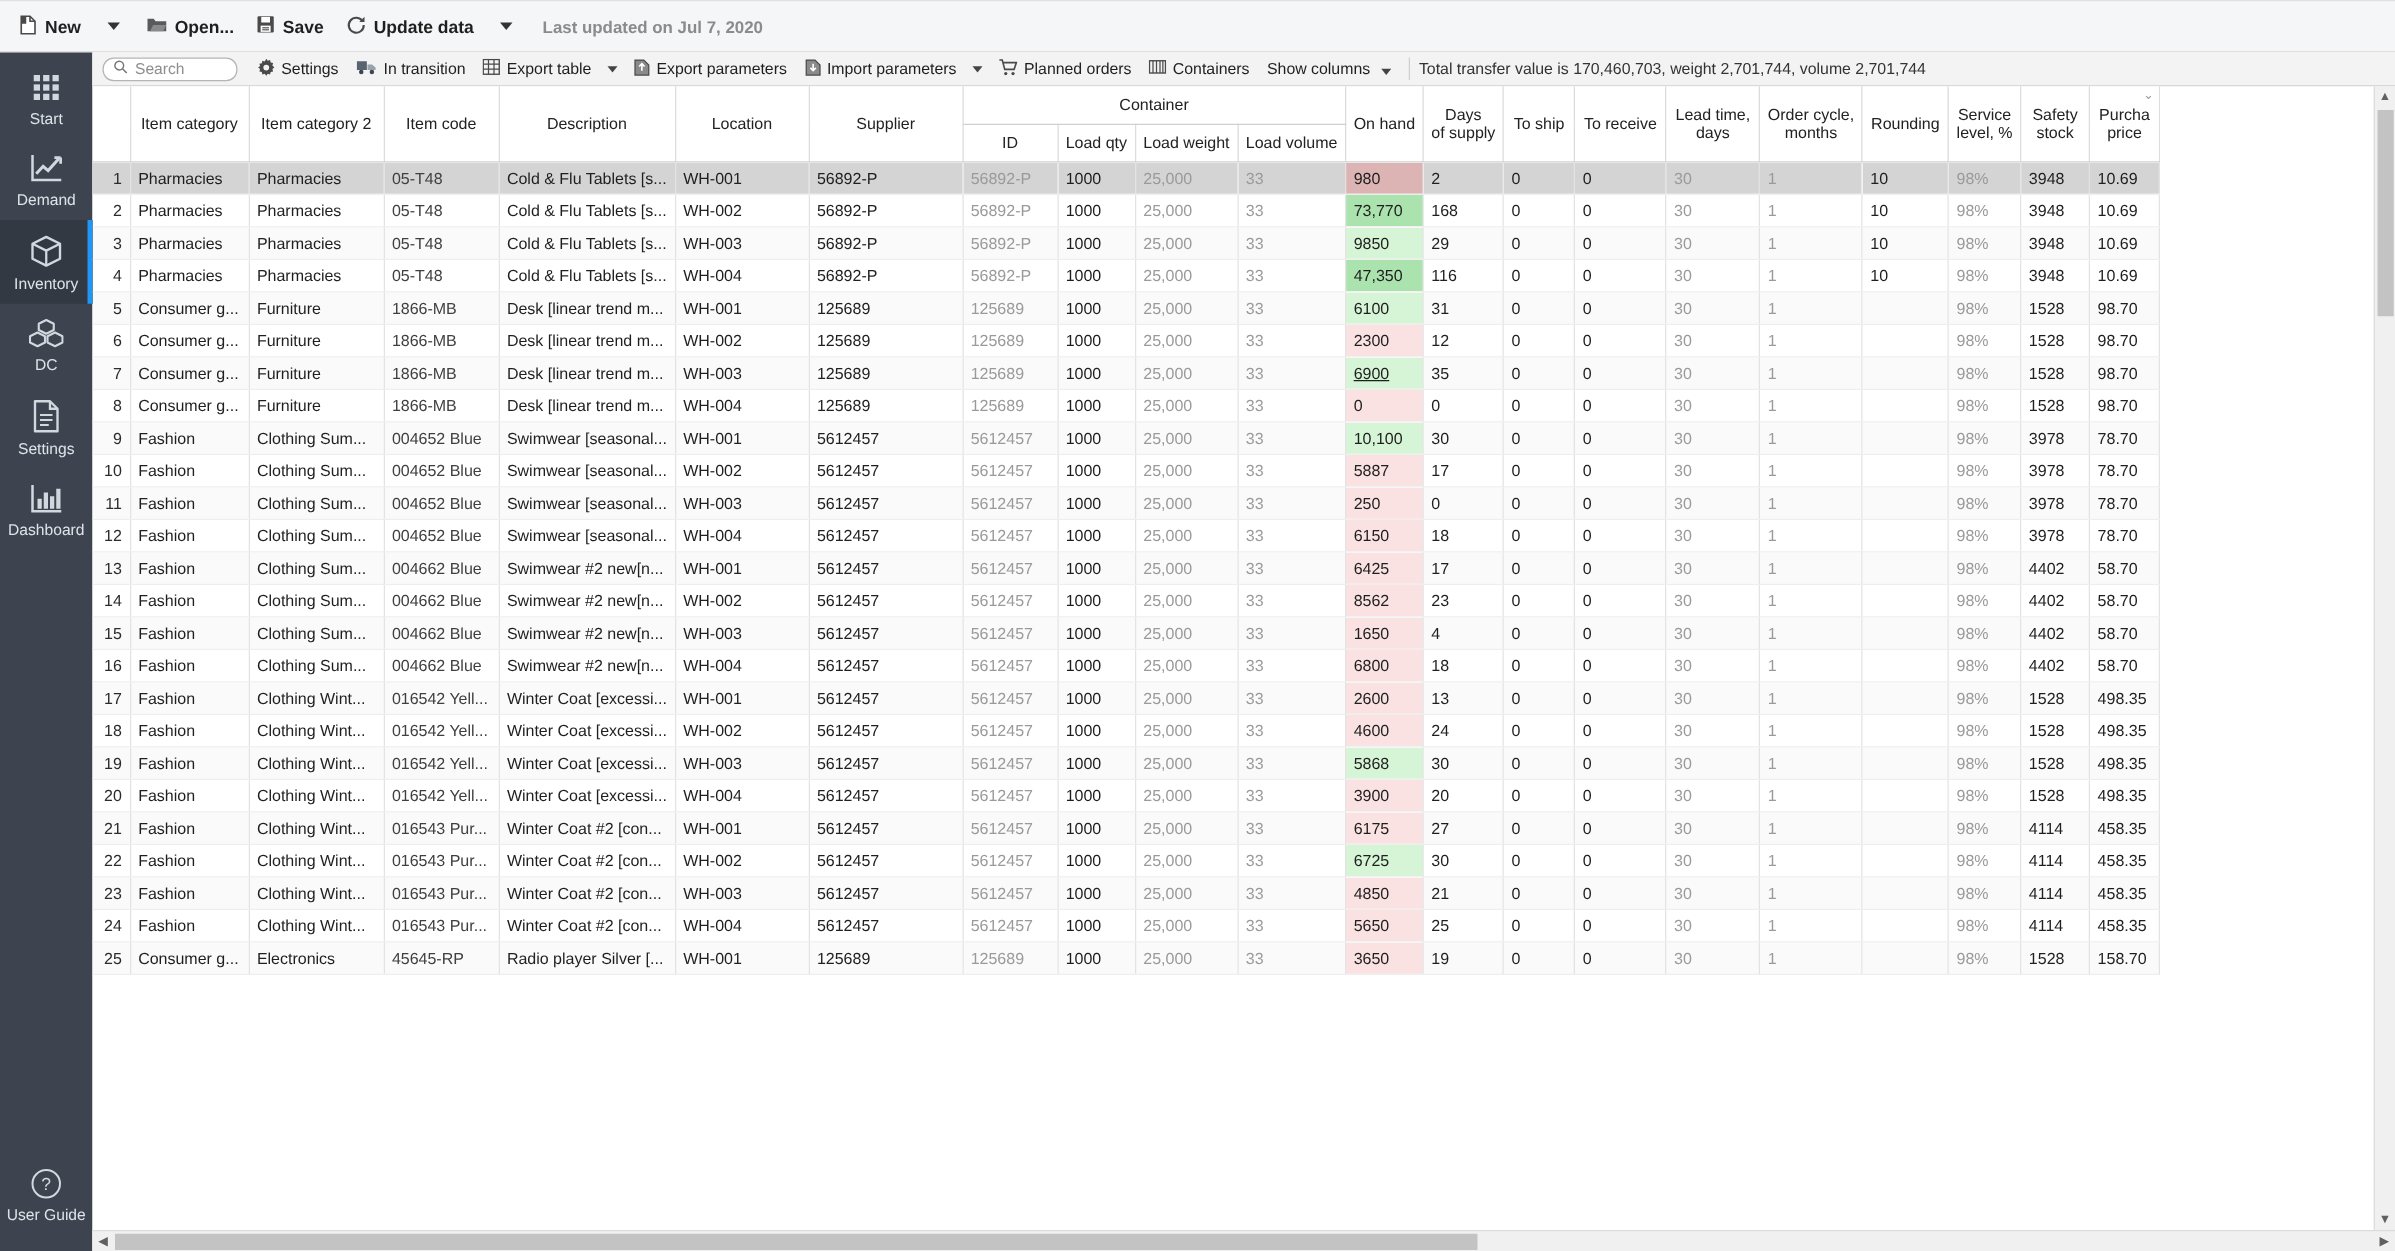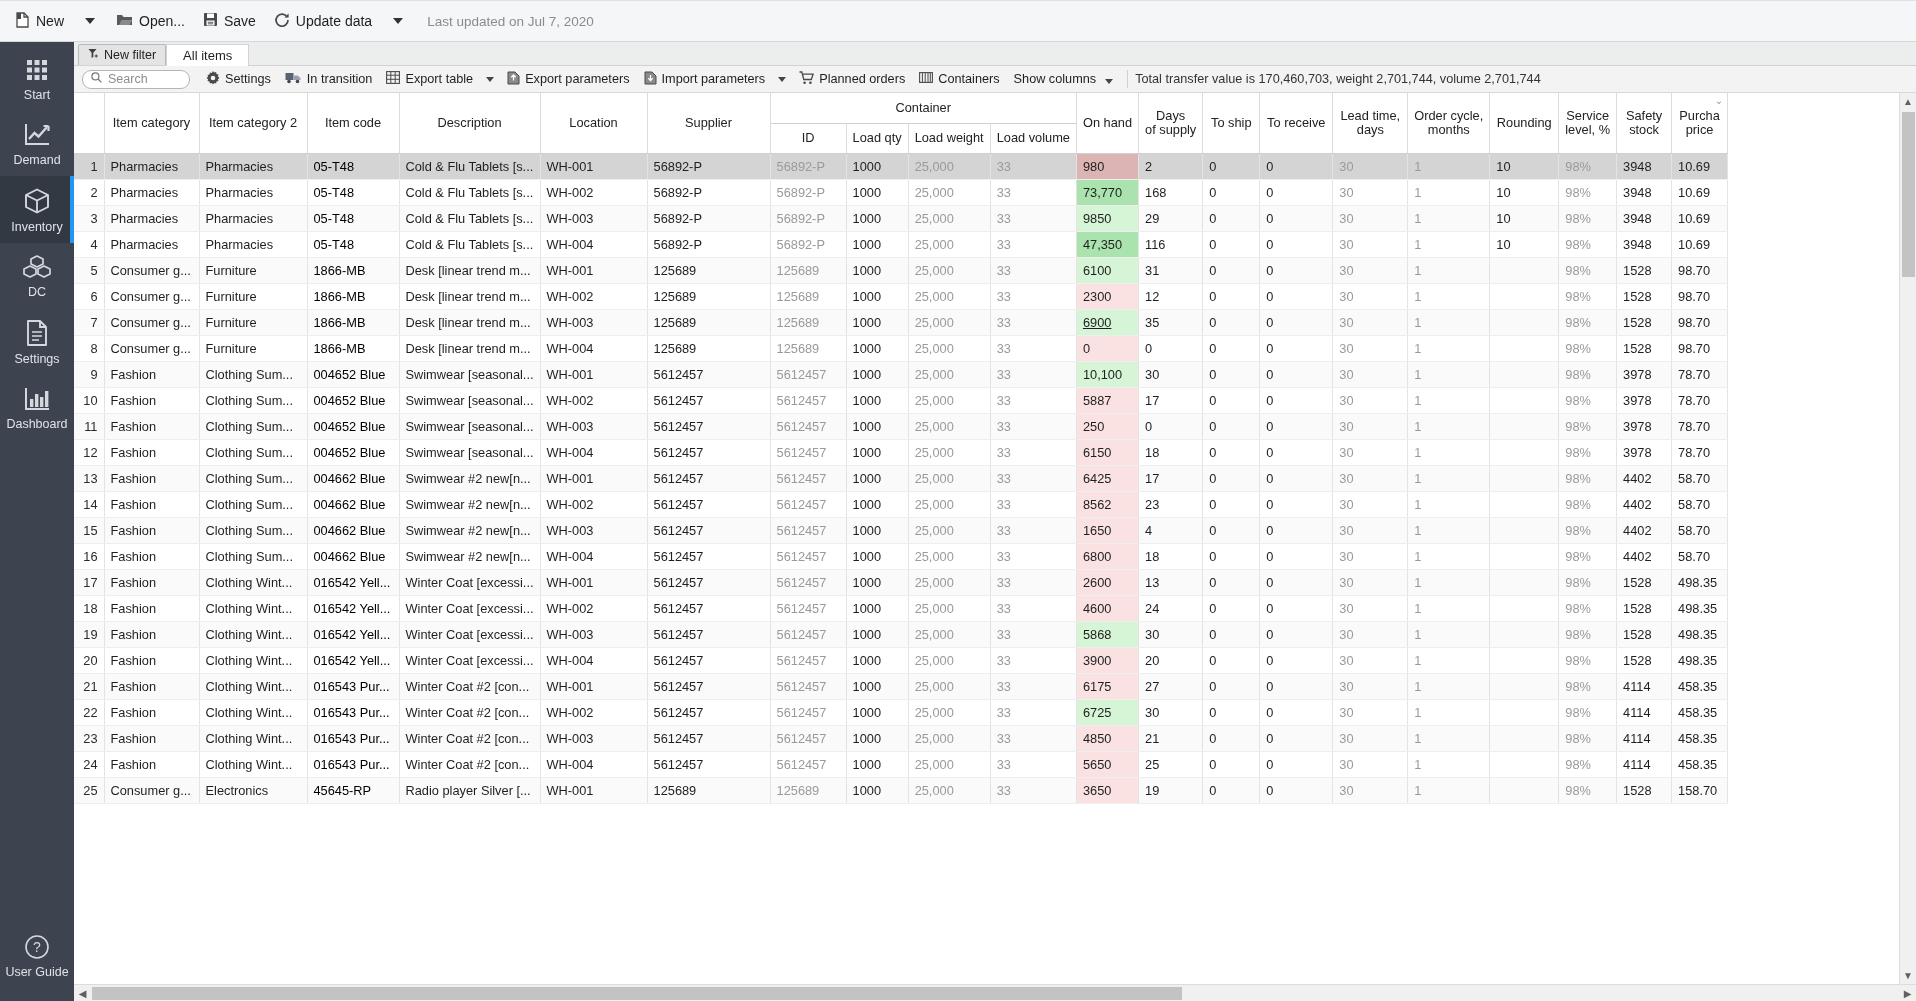--- a/index.html
+++ b/index.html
@@ -26,20 +26,21 @@
 
   
   .toolbar {
     height: 42px; flex: 0 0 42px;
     background: #f5f6f7;
     border-top: 1px solid #e1e1e1;
     border-bottom: 1px solid #d6d6d6;
     display: flex; align-items: center;
     padding-left: 6px;
     font-size: 14px;
+    font-weight: bold;
   }
   .tbtn {
     display: flex; align-items: center; gap: 6px;
     padding: 5px 9px; border-radius: 2px; cursor: default;
     color: #1f1f1f; white-space: nowrap;
   }
   .caret {
     width: 0; height: 0;
     border-left: 5px solid transparent; border-right: 5px solid transparent;
     border-top: 6px solid #333;
@@ -149,21 +150,21 @@
   thead th.grp { border-bottom: 1px solid #dcdcdc; }
   th.rowhdr, td.rowhdr {
     width: 30px; min-width: 30px;
     background: #ffffff; text-align: right; color: #2b2b2b;
     border-right: 1px solid #e3e3e3; padding-right: 8px;
   }
   tbody tr:nth-child(even) td { background: #ffffff; }
   tbody tr:nth-child(odd)  td { background: #fafafa; }
   tbody tr.sel td { background: #d4d4d4 !important; }
   tbody tr.sel td.onhand { background: #dcb4b4 !important; }
-  td.link { color: #000000; }
+  td.link { color: #404040; }
   td.muted { color: #9a9a9a; }
   td.onhand.g1 { background: #abe3ae !important; }
   td.onhand.g2 { background: #d6f5d6 !important; }
   td.onhand.r1 { background: #fadddd !important; }
   td.onhand.r0 { background: #fbe2e2 !important; }
 
   
   .vscroll {
     width: 17px; flex: 0 0 17px;
     background: #f0f0f0; border-left: 1px solid #dcdcdc;
@@ -334,34 +335,20 @@
               <circle cx="13" cy="13" r="11" fill="none" stroke="#d3d8de" stroke-width="1.6"></circle>
               <text x="13" y="18.4" font-size="14" fill="#d3d8de" text-anchor="middle" font-family="Liberation Sans, sans-serif">?</text>
             </svg>
         </span>
         <span>User Guide</span>
       </div>
     </div>
 
     <div class="content">
 
-      <div class="tabstrip">
-        <div class="filterbtn">
-          <span>
-            <svg width="11" height="11" viewBox="0 0 11 11">
-                <path d="M0.5 1h8l-3.2 3.8V9l-1.7 1V4.8z" fill="#3f3f3f"></path>
-                <path d="M8.2 6.4v3.2M6.6 8h3.2" stroke="#3f3f3f" stroke-width="1"></path>
-              </svg>
-          </span>
-          <span>New filter</span>
-        </div>
-        <div class="tab active">
-          <span>All items</span>
-        </div>
-      </div>
 
       <div class="subbar">
         <div class="searchbox">
           <span>
             <svg width="11" height="11" viewBox="0 0 11 11">
                 <circle cx="4.4" cy="4.4" r="3.5" fill="none" stroke="#777" stroke-width="1.2"></circle>
                 <path d="M7 7l3.4 3.4" stroke="#777" stroke-width="1.3"></path>
               </svg>
           </span>
           <span>Search</span>

